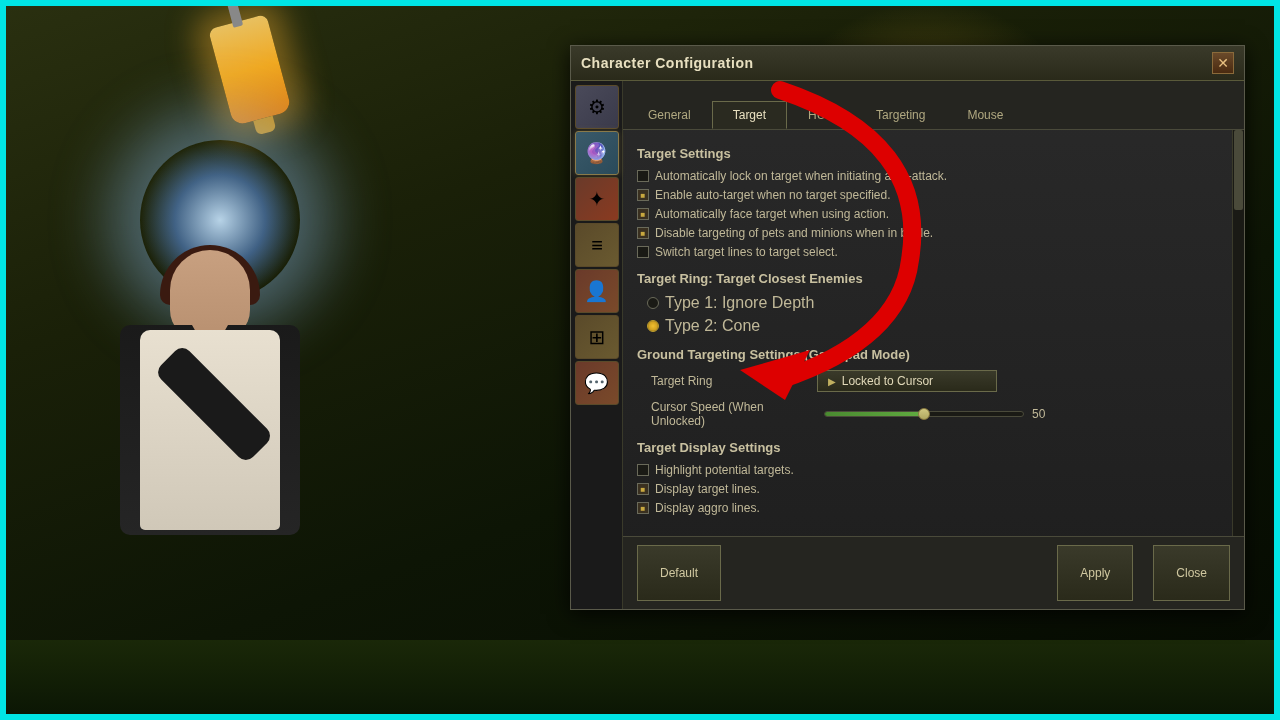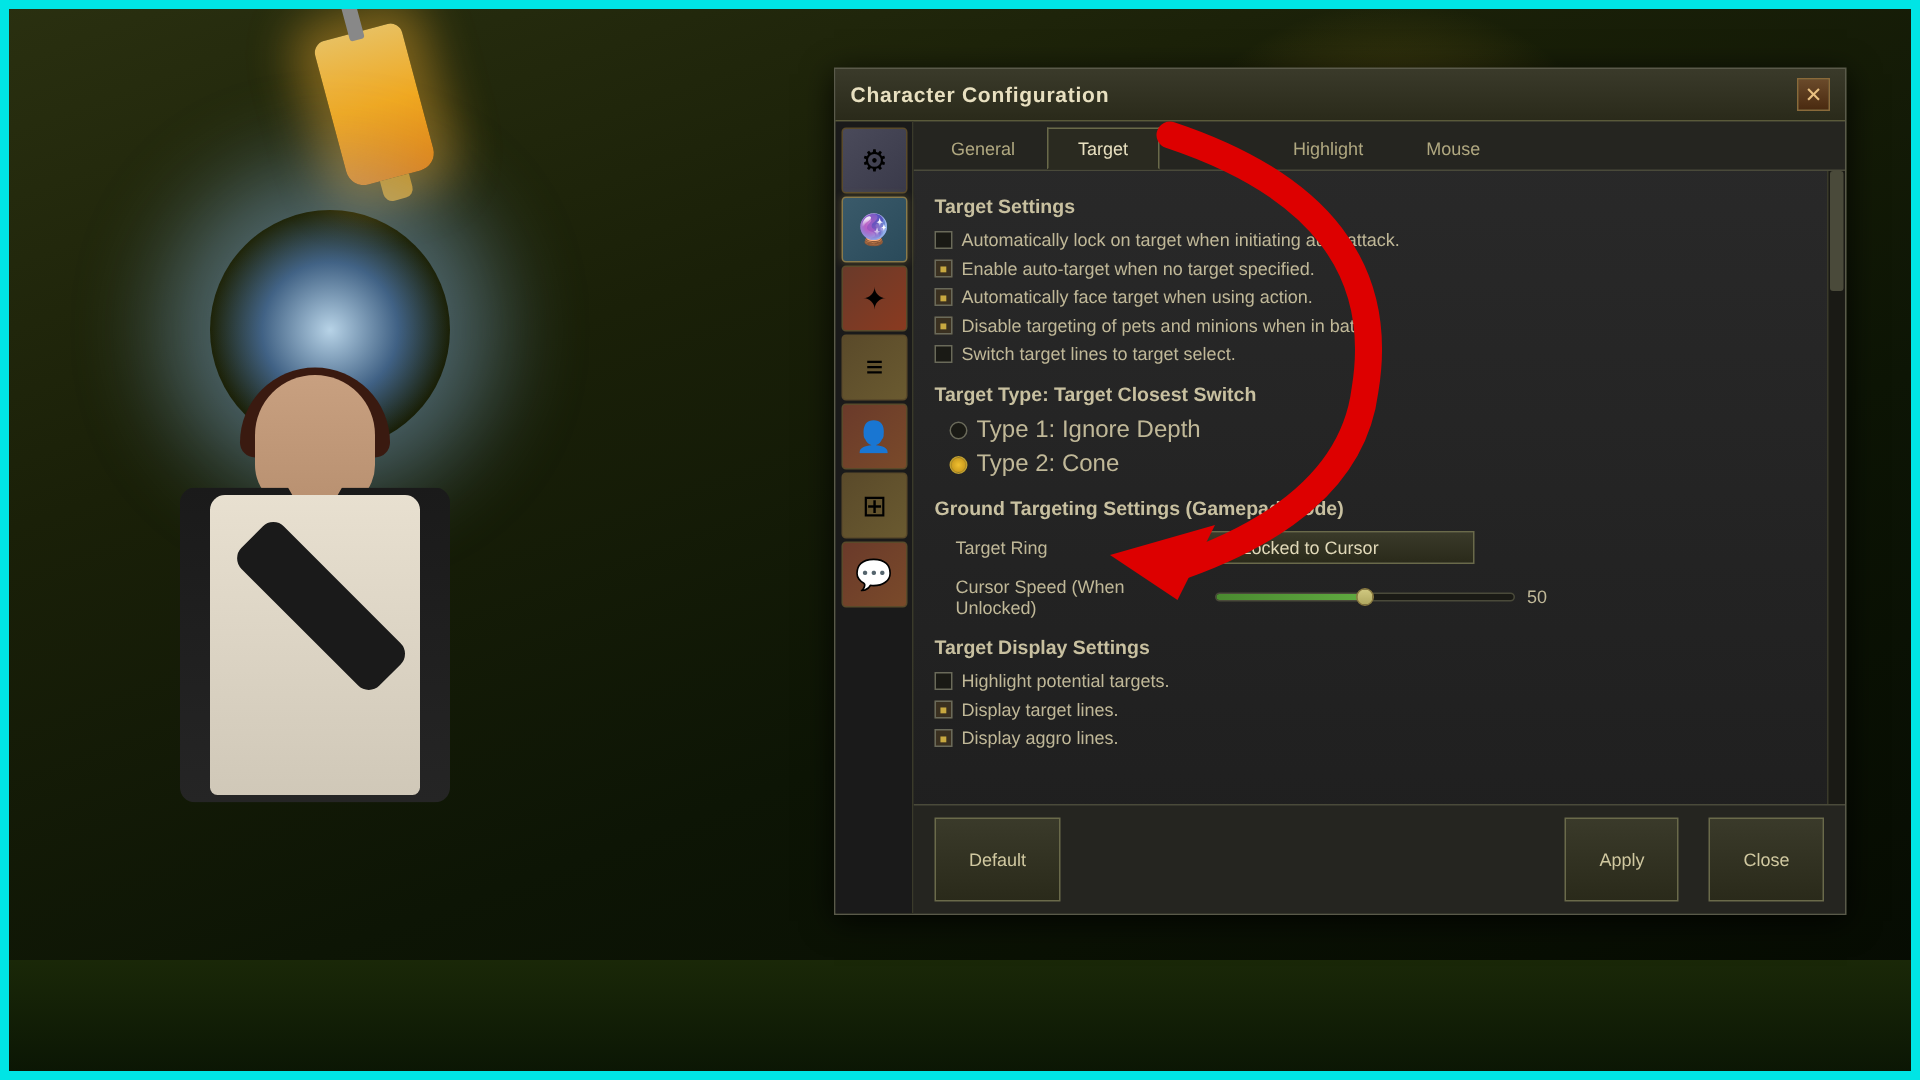--- a/index.html
+++ b/index.html
@@ -165,21 +165,21 @@
       right: 200px;
       width: 300px;
       height: 250px;
       background: radial-gradient(ellipse, rgba(255,200,50,0.3) 0%, transparent 70%);
     }
 
     
     .dialog-window {
       position: absolute;
       top: 45px;
-      left: 556px;
+      left: 570px;
       width: 675px;
       height: 565px;
       background: linear-gradient(180deg, #2a2a2a 0%, #1e1e1e 100%);
       border: 1px solid #5a5a4a;
       box-shadow: 0 4px 20px rgba(0,0,0,0.8);
       display: flex;
       flex-direction: column;
     }
 
     .dialog-titlebar {
@@ -271,21 +271,21 @@
       border-bottom: 1px solid #4a4a3a;
       padding: 0 4px;
     }
 
     .tab {
       padding: 6px 20px;
       color: #b0a880;
       font-size: 12px;
       cursor: pointer;
       border: 1px solid transparent;
-      margin-top: 4px;
+      margin-top: 20px;
       position: relative;
     }
 
     .tab.active {
       background: #2a2a20;
       color: #e8e0c0;
       border-color: #6a6a4a;
       border-bottom-color: #2a2a20;
       z-index: 1;
     }
@@ -548,21 +548,21 @@
       <div class="sidebar-icon icon-grid">⊞</div>
       <div class="sidebar-icon icon-chat">💬</div>
     </div>
 
     <div class="main-content">
 
       <div class="tabs-bar">
         <div class="tab">General</div>
         <div class="tab active">Target</div>
         <div class="tab">HUD</div>
-        <div class="tab">Highlight</div>
+        <div class="tab">Targeting</div>
         <div class="tab">Mouse</div>
       </div>
 
       <div style="display:flex; flex:1; overflow:hidden;">
         <div class="content-scroll">
 
           <div class="section-header">Target Settings</div>
 
           <div class="checkbox-row">
             <div class="cb-box"></div>
@@ -578,21 +578,21 @@
           </div>
           <div class="checkbox-row">
             <div class="cb-box checked"></div>
             <span>Disable targeting of pets and minions when in battle.</span>
           </div>
           <div class="checkbox-row">
             <div class="cb-box"></div>
             <span>Switch target lines to target select.</span>
           </div>
 
-          <div class="sub-section-header">Target Type: Target Closest Switch</div>
+          <div class="sub-section-header">Target Ring: Target Closest Enemies</div>
 
           <div class="radio-row">
             <div class="rb-circle"></div>
             <span>Type 1: Ignore Depth</span>
           </div>
           <div class="radio-row">
             <div class="rb-circle selected"></div>
             <span>Type 2: Cone</span>
           </div>
 

